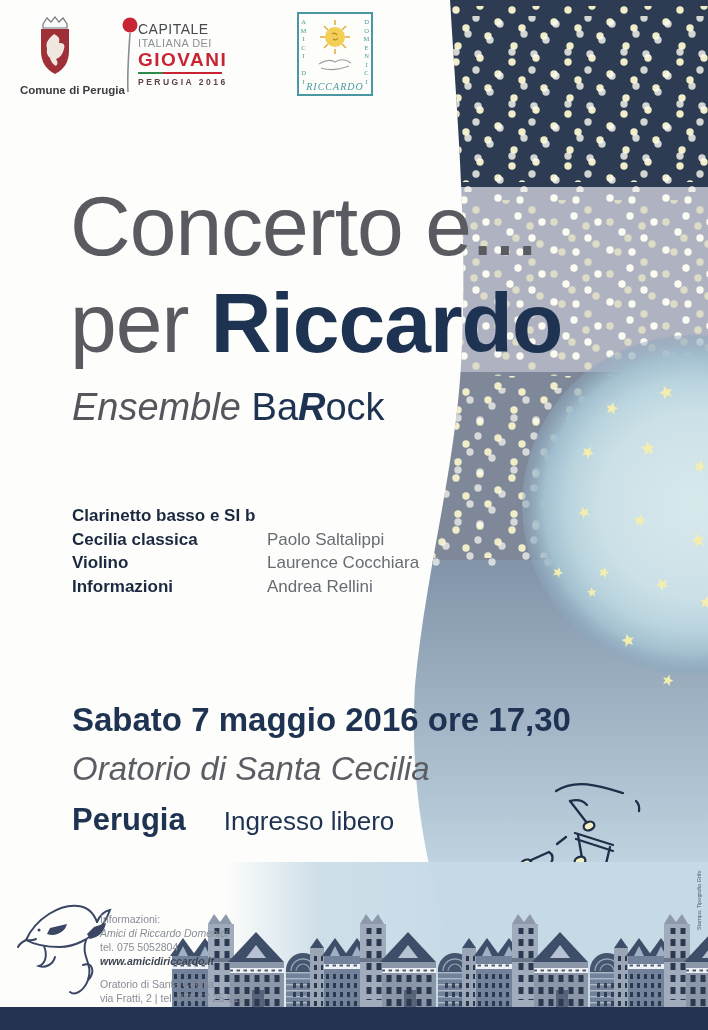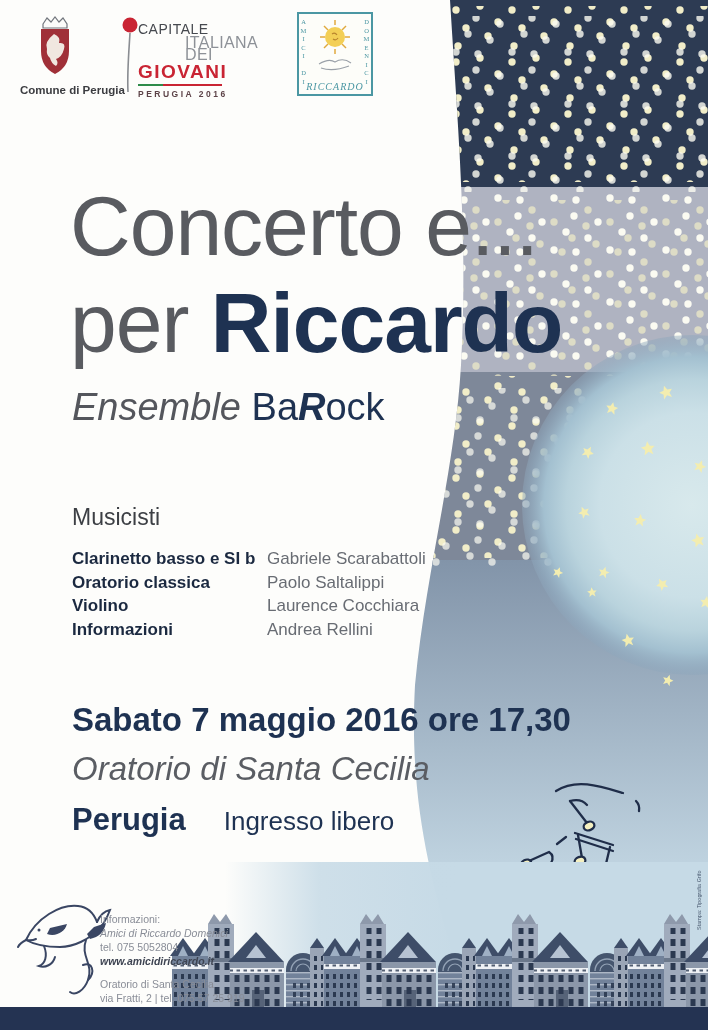--- a/index.html
+++ b/index.html
@@ -9,21 +9,21 @@
   }
   .bg-svg{position:absolute;left:0;top:0;z-index:0;}
   .layer{position:absolute;z-index:2;}
 
   
   .comune{left:20px;top:14px;width:112px;}
   .comune .caption{margin-top:2px;font-size:11.5px;font-weight:bold;color:#3b3c40;}
   .capitale{left:120px;top:16px;width:110px;}
   .cap-body{position:absolute;left:18px;top:6px;}
   .cap-l1{font-size:14px;letter-spacing:.5px;color:#46494f;line-height:15px;}
-  .cap-l2{font-size:16px;letter-spacing:.4px;color:#8d9197;line-height:12px;margin-left:47px;}
+  .cap-l2{font-size:11px;letter-spacing:.4px;color:#8d9197;line-height:12px;}
   .cap-l3{font-size:19px;font-weight:bold;letter-spacing:1.5px;color:#c92433;line-height:22px;}
   .cap-rule{display:flex;height:2px;width:84px;margin:1px 0 3px 0;}
   .cap-rule .g{background:#2e8b4a;width:30%;}
   .cap-rule .r{background:#c92433;width:70%;}
   .cap-l4{font-size:8.5px;font-weight:bold;letter-spacing:2.5px;color:#5d4348;}
   .amici{left:297px;top:12px;width:72px;height:80px;border:2px solid #4b97a3;background:#fdfdf9;}
   .amici .vtxt{position:absolute;top:4px;writing-mode:vertical-rl;text-orientation:upright;
     font-family:"Liberation Serif",serif;font-size:6.5px;letter-spacing:1.5px;color:#4b97a3;}
   .amici .vl{left:1px;} .amici .vr{right:1px;}
   .amici .aname{position:absolute;bottom:2px;left:0;right:0;text-align:center;
@@ -277,27 +277,25 @@
 
   <div class="layer title">
     <div>Concerto e...</div>
     <div><span>per </span><span class="bold">Riccardo</span></div>
   </div>
 
   <div class="layer subtitle"><span class="it">Ensemble</span><span class="nb"> Ba</span><span class="nbi">R</span><span class="nb">ock</span></div>
 
 
   <div class="layer musicians">
-    <h3>Musicisti</h3>
     <div class="mrow">
       <span class="role">Clarinetto basso e SI b</span>
-      <span class="name">Gabriele Scarabattoli</span>
     </div>
     <div class="mrow">
-      <span class="role">Oratorio classica</span>
+      <span class="role">Cecilia classica</span>
       <span class="name">Paolo Saltalippi</span>
     </div>
     <div class="mrow">
       <span class="role">Violino</span>
       <span class="name">Laurence Cocchiara</span>
     </div>
     <div class="mrow">
       <span class="role">Informazioni</span>
       <span class="name">Andrea Rellini</span>
     </div>

